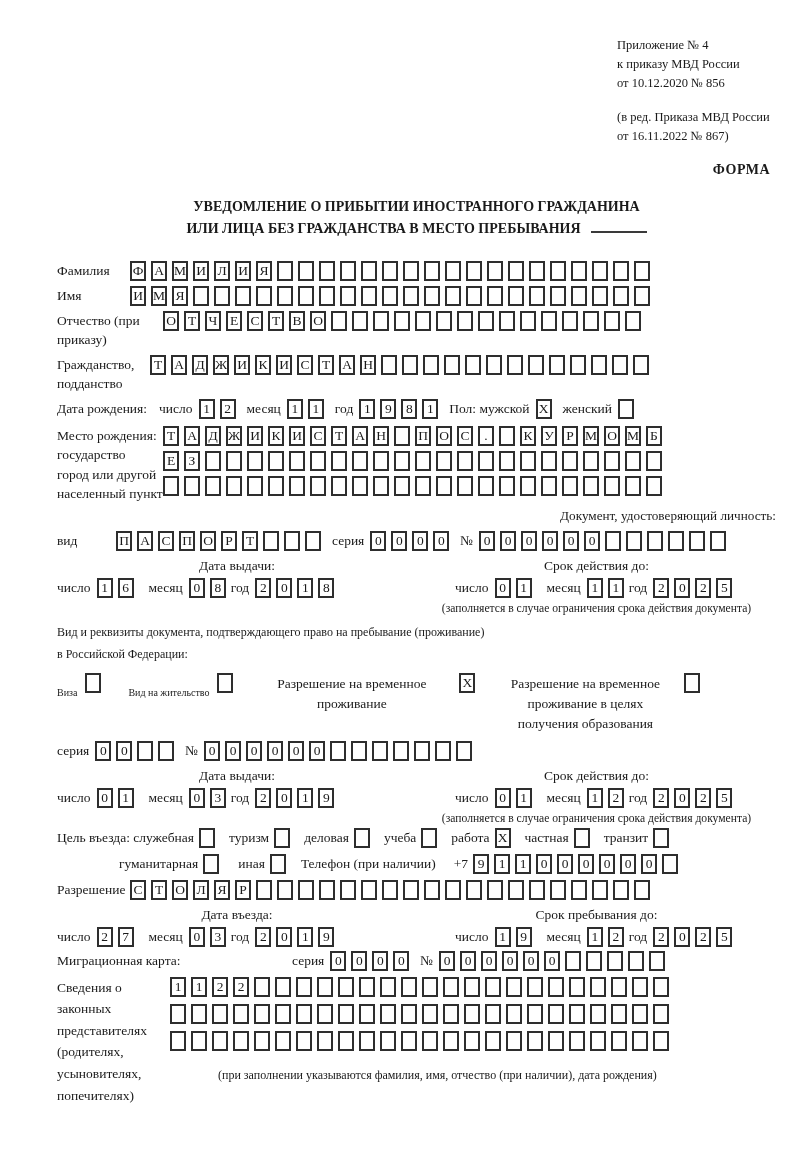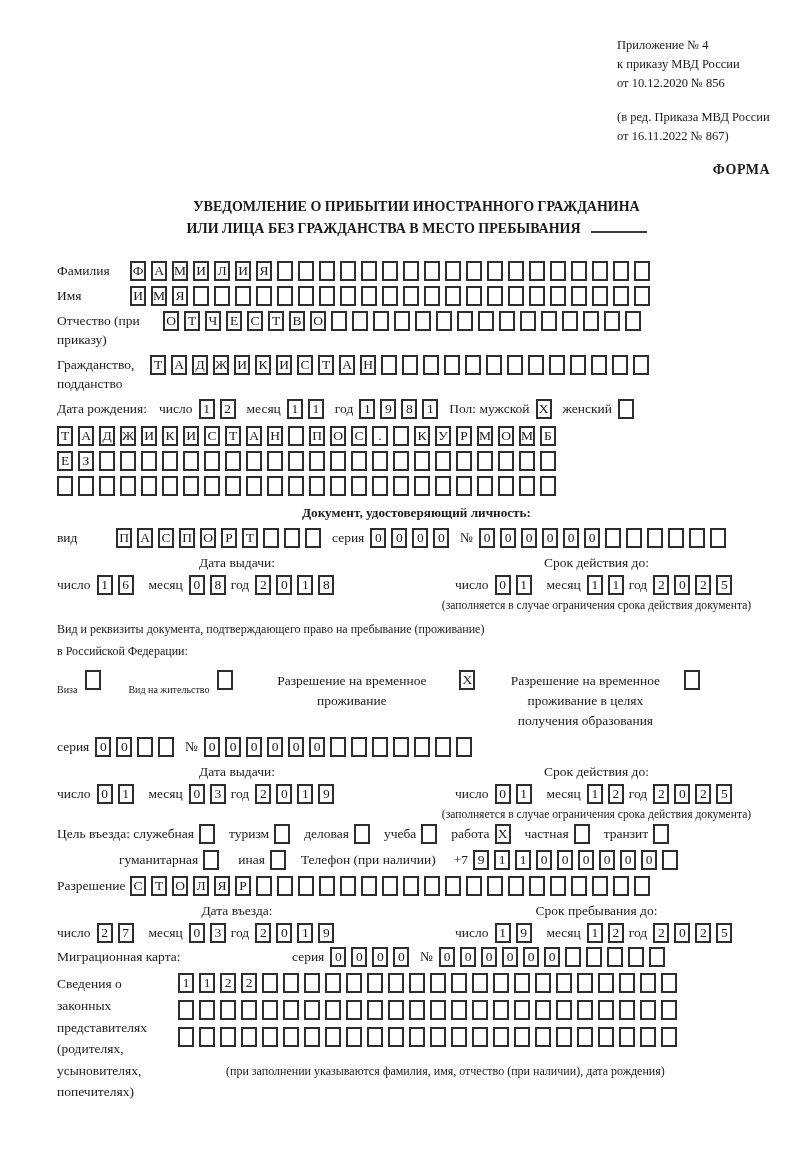--- a/index.html
+++ b/index.html
@@ -32,21 +32,21 @@
     display:flex; align-items:center; justify-content:center;
     font-size:13.5px;
   }
   .inlbl { align-self:center; margin:0 6px; font-size:13.5px; white-space:nowrap; }
   .ml0 { margin-left:0; }
   .drow { display:flex; align-items:center; margin-bottom:7px; }
 
   .mr-block { display:flex; align-items:flex-start; margin-bottom:2px; }
   .mr-rows .cells { margin-bottom:5px; }
 
-  .dochead { text-align:center; font-weight:bold; font-size:13.2px; margin:4px 0 7px; }
+  .dochead { text-align:right; font-weight:normal; font-size:13.2px; margin:4px 0 7px; }
 
   .dpair { display:flex; margin:7px 0 3px; }
   .dcl { width:360px; flex:none; }
   .dcr { flex:1; }
   .dhead { text-align:center; font-size:13.5px; margin-bottom:4px; }
   .dline { display:flex; align-items:center; }
   .dlab { margin-right:6px; font-size:13.5px; }
   .gap10 { margin-left:10px; }
   .dcr .dline { margin-left:38px; }
   .lnote { font-size:11.6px; text-align:center; margin-top:4px; }
@@ -60,21 +60,21 @@
   .mlgap { margin-left:22px; }
 
   .goalrow { display:flex; align-items:center; margin-bottom:6px; }
   .glab { font-size:13.5px; margin:0 5px 0 9px; white-space:nowrap; }
   .gumrow { display:flex; align-items:center; margin:2px 0 6px 62px; }
   .phlab { margin-left:10px; margin-right:18px; }
 
   .migrow { display:flex; align-items:center; margin:4px 0 6px; }
   .miglab { width:175px; flex:none; font-size:13.5px; }
 
-  .repblock { display:flex; align-items:flex-start; margin-top:4px;gap:8px; }
+  .repblock { display:flex; align-items:flex-start; margin-top:4px; }
   .replabel { width:113px; flex:none; font-size:13.5px; line-height:1.6; }
   .reprows .cells { margin-bottom:7px; }
   .repnote { font-size:12px; margin:10px 0 0 48px; }
 </style>
 </head>
 <body>
 
 <div class="page">
 
   <div class="appendix">
@@ -237,20 +237,26 @@
     <span class="cells">
         <span class="cell">X</span>
       </span>
     <span class="inlbl">женский</span>
     <span class="cells">
         <span class="cell"></span>
       </span>
   </div>
 
   <div class="mr-block">
+    <div class="flabel w106">
+      <div>Место рождения:</div>
+      <div>государство</div>
+      <div>город или другой</div>
+      <div>населенный пункт</div>
+    </div>
     <div class="mr-rows">
       <span class="cells">
           <span class="cell">Т</span>
           <span class="cell">А</span>
           <span class="cell">Д</span>
           <span class="cell">Ж</span>
           <span class="cell">И</span>
           <span class="cell">К</span>
           <span class="cell">И</span>
           <span class="cell">С</span>

